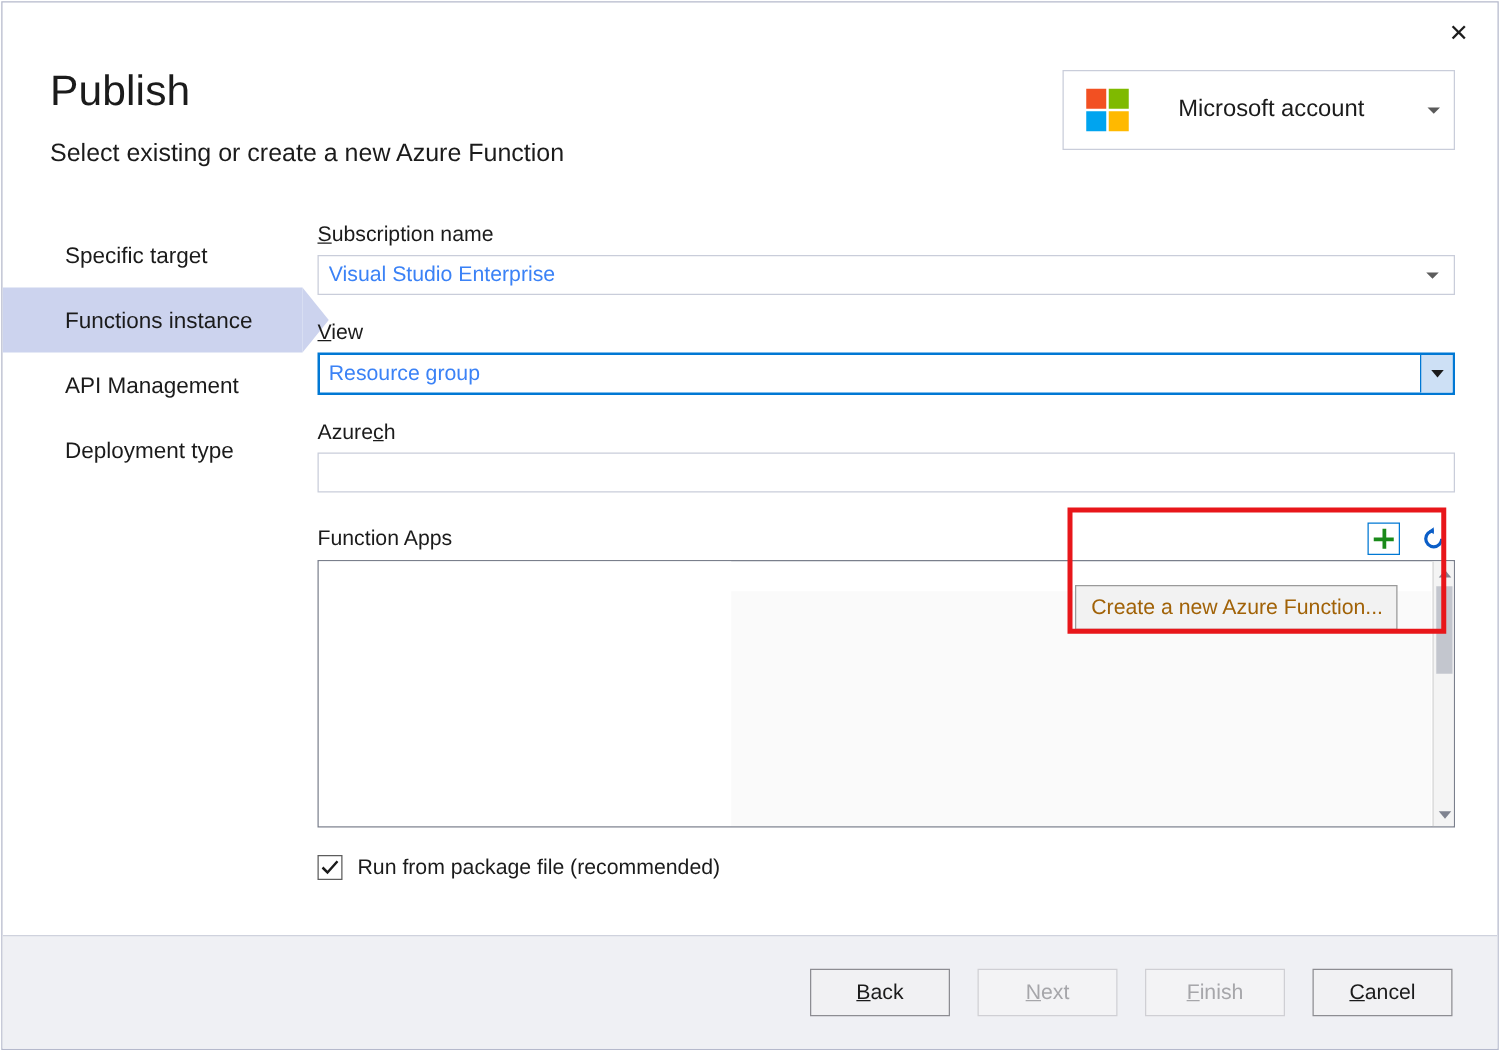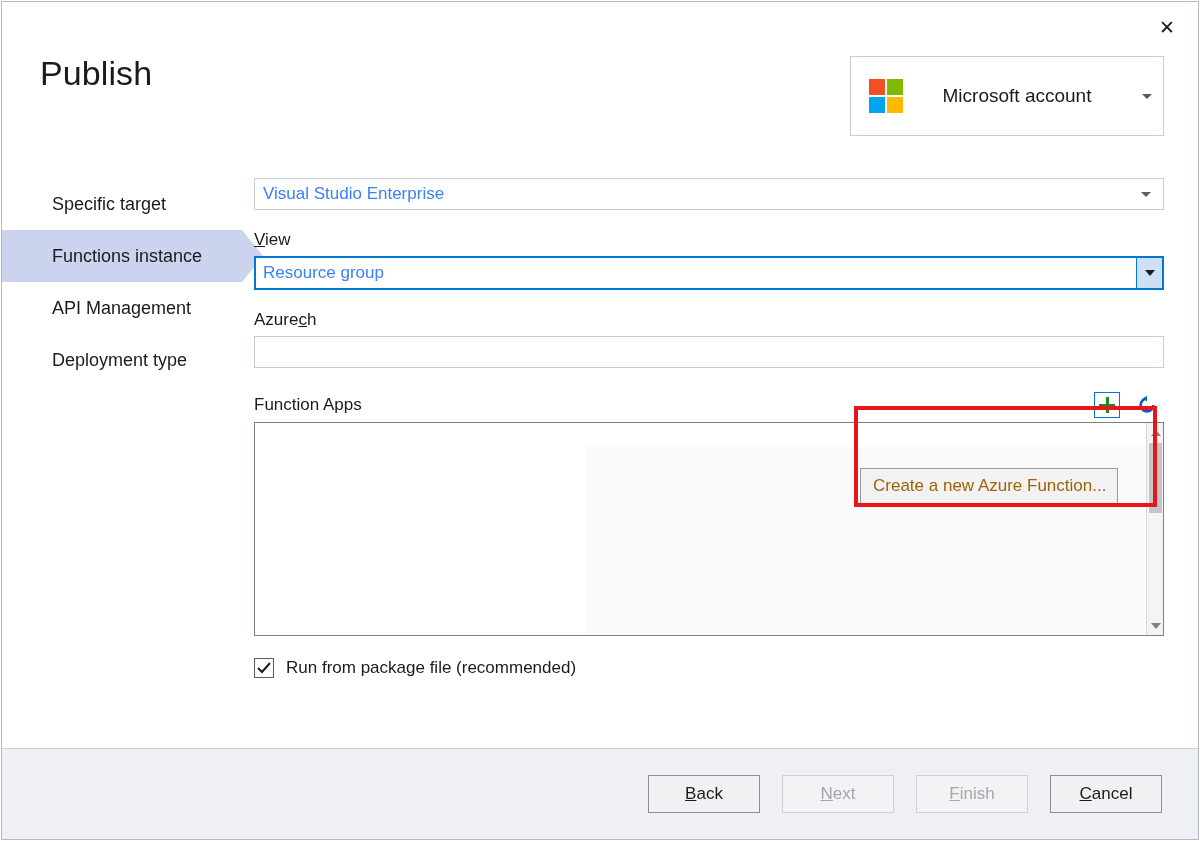--- a/index.html
+++ b/index.html
@@ -52,21 +52,21 @@
     left: 38px; top: 110px;
     font-size: 20px;
     font-weight: 400;
     color: #1b1b1b;
   }
 
   
   .account-box {
     position: absolute;
     left: 848px; top: 54px;
-    width: 314px; height: 80px;
+    width: 314px; height: 64px;
     border: 1px solid #c9cdda;
     background: #ffffff;
     display: flex;
     align-items: center;
     cursor: pointer;
   }
   .ms-logo {
     width: 34px; height: 34px;
     margin-left: 18px;
     display: grid;
@@ -381,20 +381,21 @@
   }
 </style>
 </head>
 <body>
 
 <div class="dialog">
 
   <button class="close-btn">✕</button>
 
   <div class="page-title">Publish</div>
+  <div class="page-subtitle">Select existing or create a new Azure Function</div>
 
   <div class="account-box">
     <span class="ms-logo">
       <i id="ms-tl" style="background: rgb(242, 80, 34);"></i>
         <i id="ms-tr" style="background: rgb(127, 186, 0);"></i>
         <i id="ms-bl" style="background: rgb(0, 164, 239);"></i>
         <i id="ms-br" style="background: rgb(255, 185, 0);"></i>
     </span>
     <span class="account-label">Microsoft account</span>
     <span class="account-caret">
@@ -412,20 +413,21 @@
     <div class="side-item">
       <span>API Management</span>
     </div>
     <div class="side-item">
       <span>Deployment type</span>
     </div>
   </div>
 
   <div class="form">
 
+    <label class="field-label"><u>S</u><span>ubscription name</span></label>
     <div class="combo">
       <span>Visual Studio Enterprise</span>
       <span class="arrow-plain"></span>
     </div>
 
     <div class="row-gap"></div>
 
     <label class="field-label"><u>V</u><span>iew</span></label>
     <div class="combo focused">
       <span>Resource group</span>

